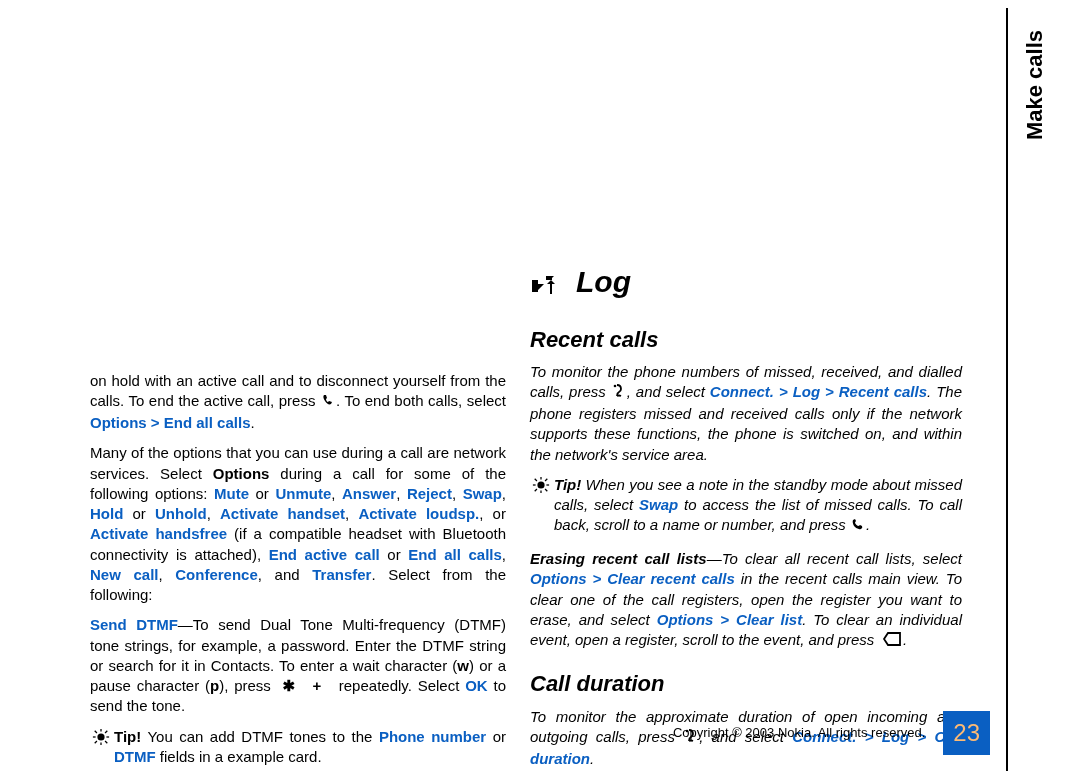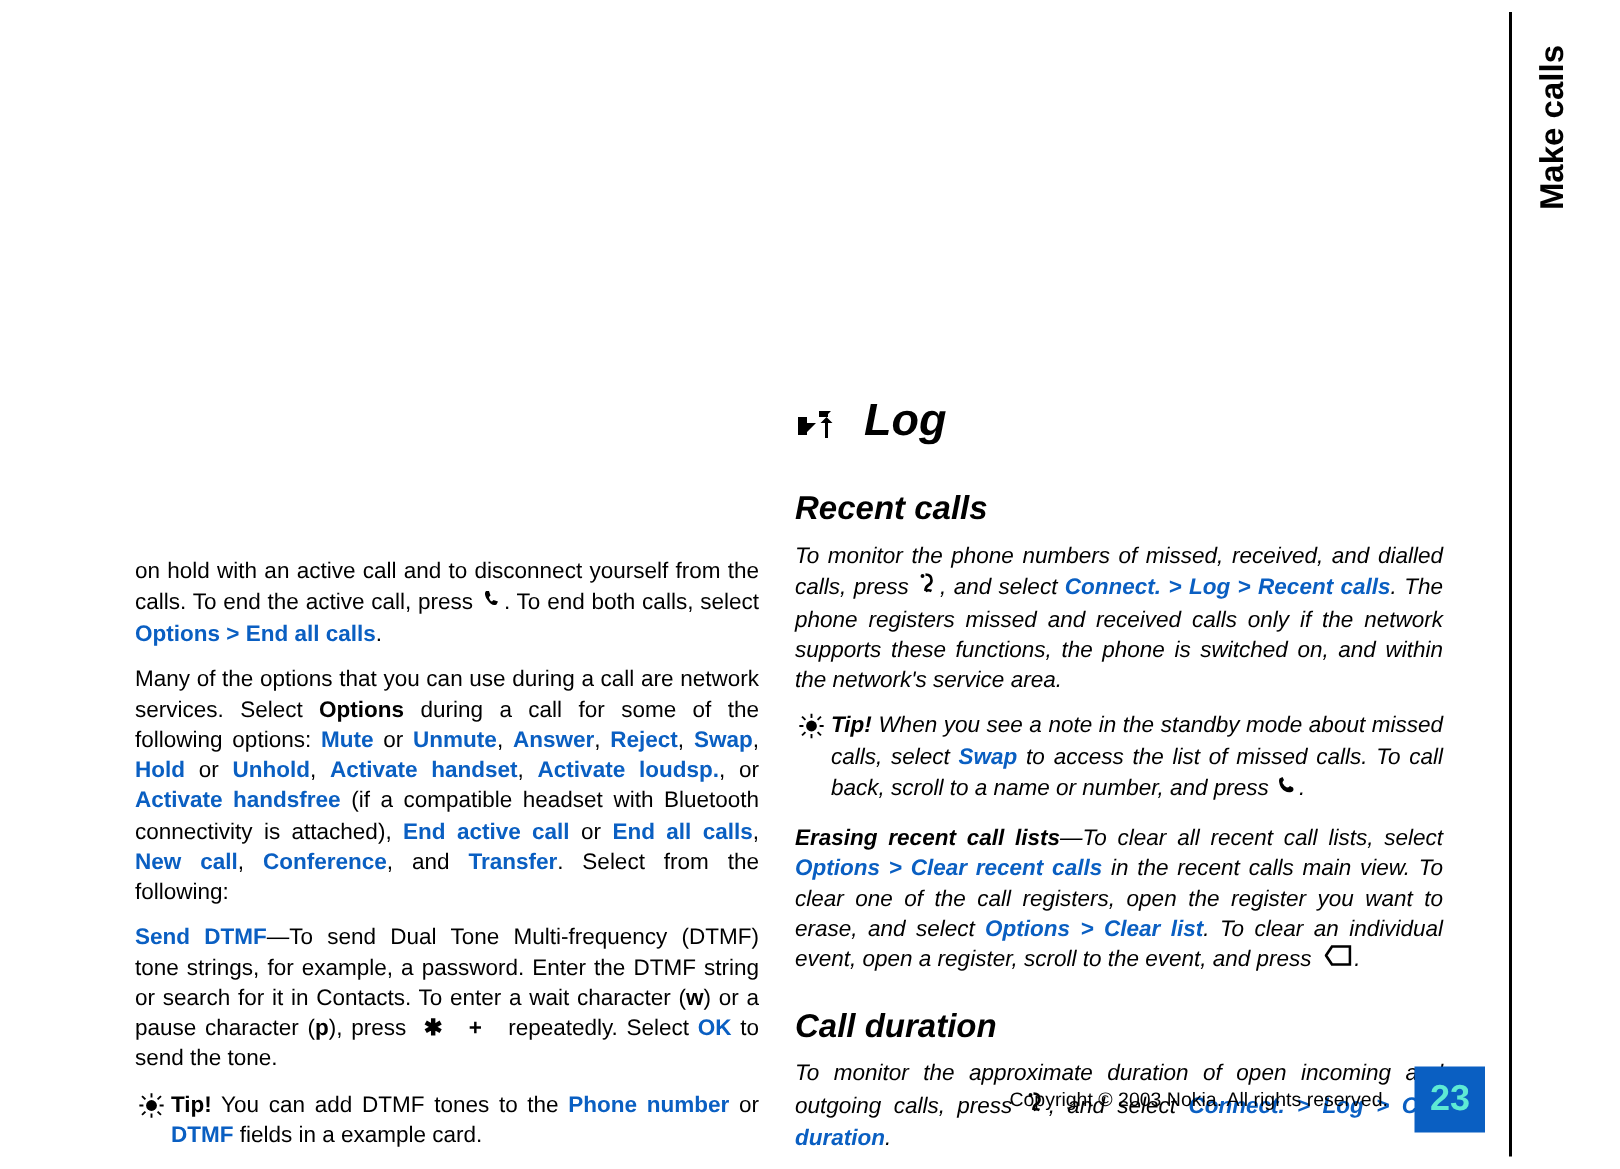--- a/index.html
+++ b/index.html
@@ -78,23 +78,23 @@
     position: absolute;
     bottom: 24px;
     right: 90px;
     font-size: 13px;
     display: flex;
     align-items: center;
     gap: 18px;
   }
   .pagenum {
     background: #0a5fc2;
-    color: #5eead4;
+    color: #fdba74;
     font-size: 24px;
-    font-weight: bold;
+    font-weight: normal;
     padding: 6px 10px;
   }
   .inline-icon { display:inline-block; width:16px; vertical-align:middle; }
 </style>
 </head>
 <body>
 
 <div class="page">
 
   <div class="col">

